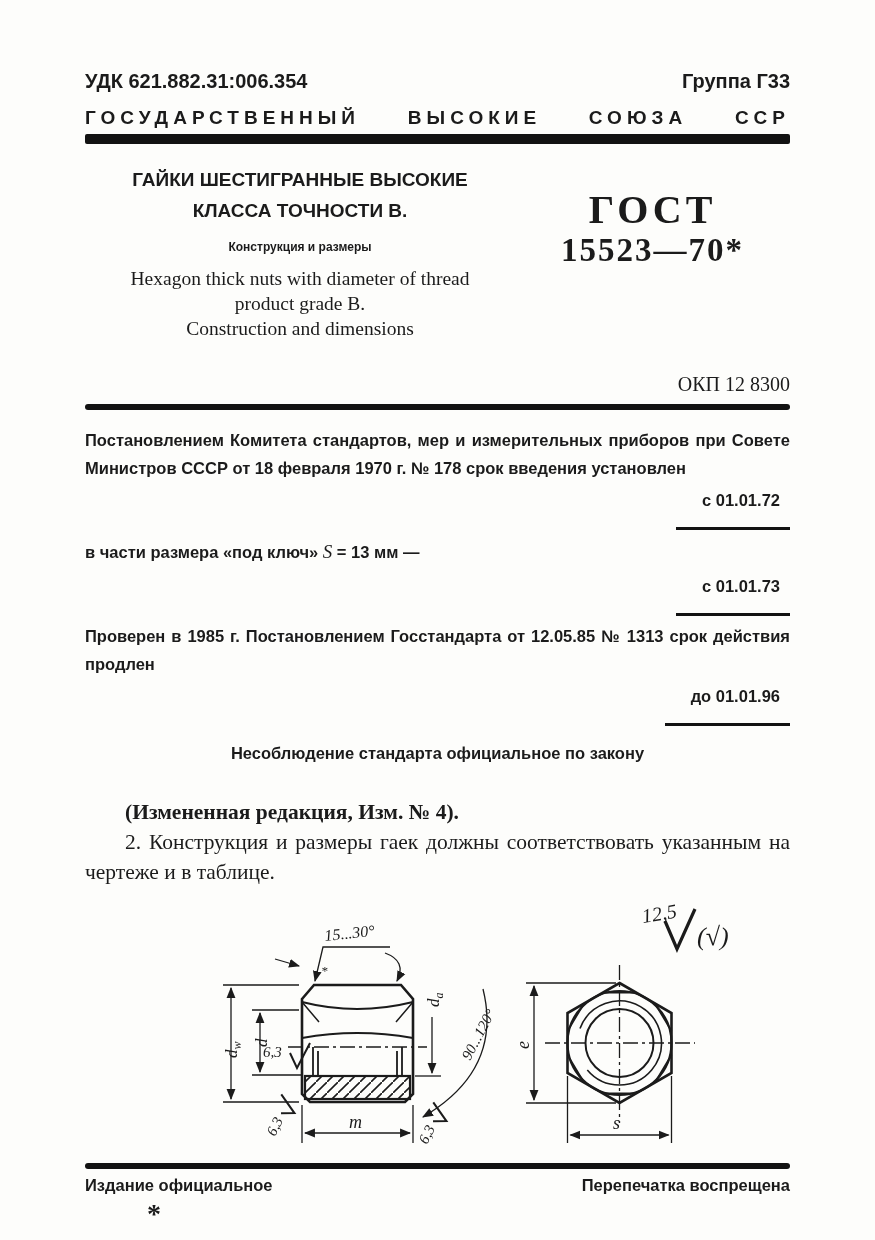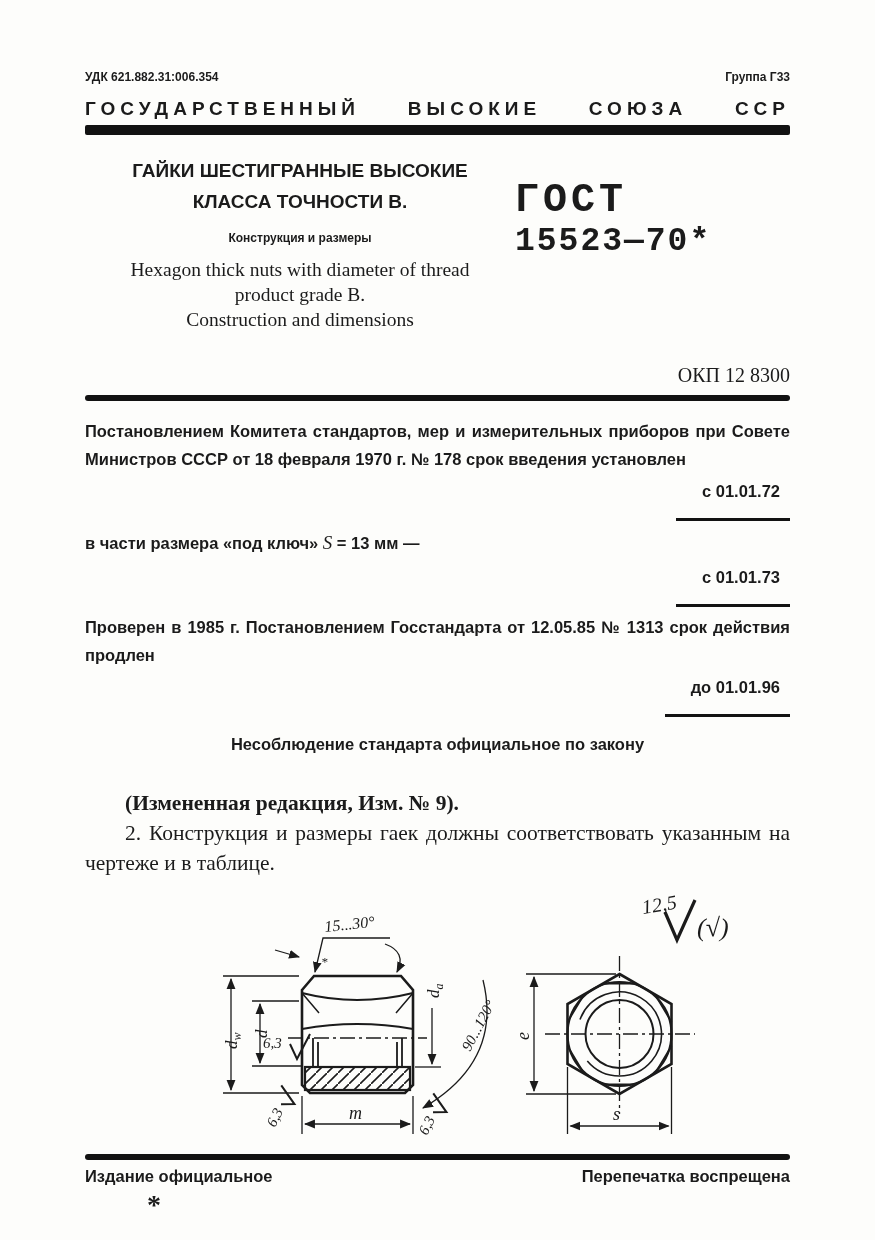--- a/index.html
+++ b/index.html
@@ -6,33 +6,33 @@
   html,body { background:#e8e8e6; }
   .page {
     width:875px; height:1240px; margin:0 auto; background:#fdfdfb;
     position:relative; overflow:hidden; color:#1b1b1b;
     font-family:"Liberation Serif", serif;
   }
   .content { margin:0 85px; width:705px; }
 
   
   .topline { padding-top:70px; display:flex; justify-content:space-between;
-    font-family:"Liberation Sans", sans-serif; font-weight:700; font-size:12px; }
+    font-family:"Liberation Sans", sans-serif; font-weight:700; font-size:20px; }
   .org { margin-top:14px; font-family:"Liberation Sans", sans-serif; font-weight:700;
     font-size:19px; letter-spacing:5px; text-align:justify; text-align-last:justify; }
   .bar { margin-top:5px; height:10px; background:#121212; border-radius:2px; }
 
   
   .titleblock { margin-top:20px; display:flex; }
   .tleft { width:430px; text-align:center; }
   .t-ru { font-family:"Liberation Sans", sans-serif; font-weight:700; font-size:19px; line-height:1.65; }
   .t-sub { margin-top:13px; font-family:"Liberation Sans", sans-serif; font-weight:700; font-size:12px; }
   .t-en { margin-top:13px; font-size:19.5px; line-height:1.28; }
-  .tright { flex:1; padding-top:26px;
-    font-family:Liberation Mono, monospace; font-weight:700; }
+  .tright { flex:1; text-align:center; padding-top:26px;
+    font-family:Liberation Serif, serif; font-weight:700; }
   .gost { font-size:40px; letter-spacing:4px; line-height:1; }
   .gostnum { font-size:33px; letter-spacing:2px; line-height:1.25; }
   .okp { margin-top:31px; font-size:20px;text-align:right; }
   .rule6 { margin-top:8px; height:6px; background:#121212; border-radius:3px; }
 
   
   .decree { margin-top:16px; font-family:"Liberation Sans", sans-serif;
     font-weight:700; font-size:16.5px; line-height:1.72; }
   .d-j { text-align:justify; }
   .d-date { text-align:right; margin-top:4px; margin-bottom:6px; }
@@ -100,21 +100,21 @@
         <span>= 13 мм —</span>
       </p>
       <div class="d-date"><span class="d-ul">с 01.01.73</span></div>
       <p class="d-j">Проверен в 1985 г. Постановлением   Госстандарта от 12.05.85 № 1313 срок действия продлен</p>
       <div class="d-date"><span class="d-ul">до 01.01.96</span></div>
     </div>
 
     <div class="law">Несоблюдение стандарта официальное по закону</div>
 
     <div class="bodytext">
-      <p class="bold-note">(Измененная редакция, Изм. № 9).</p>
+      <p class="bold-note">(Измененная редакция, Изм. № 4).</p>
       <p>2. Конструкция  и размеры гаек должны соответствовать  указанным на чертеже и в таблице.</p>
     </div>
 
     <svg class="drawing" width="705" height="268" viewBox="0 0 705 268">
       <defs>
         <marker id="ar" viewBox="0 0 10 10" refX="9" refY="5" markerWidth="8.5" markerHeight="8.5" orient="auto-start-reverse">
           <path d="M0,1 L10,5 L0,9 z" fill="#1b1b1b"></path>
         </marker>
         <pattern id="hatch" width="11" height="11" patternUnits="userSpaceOnUse">
           <path d="M-1,12 L12,-1" stroke="#1b1b1b" stroke-width="1.6"></path>

